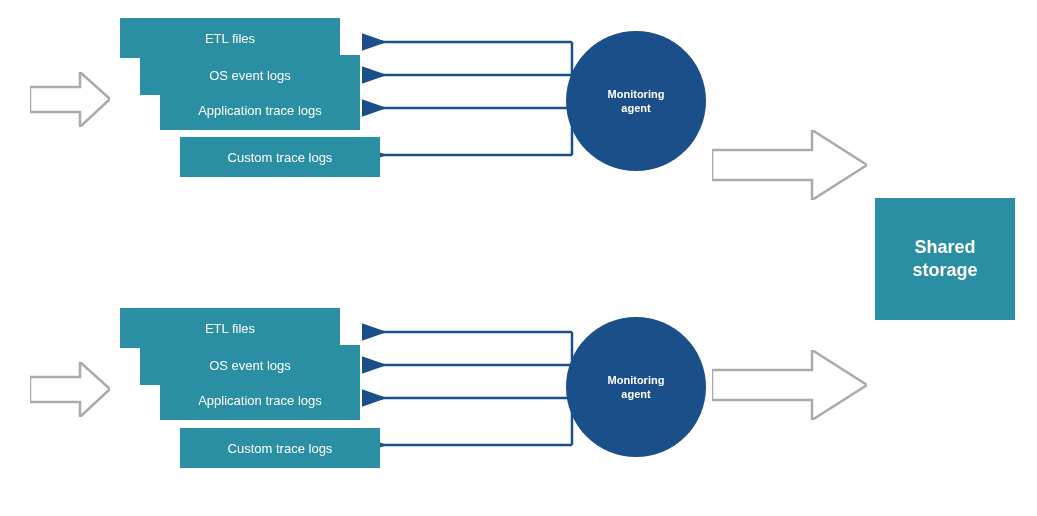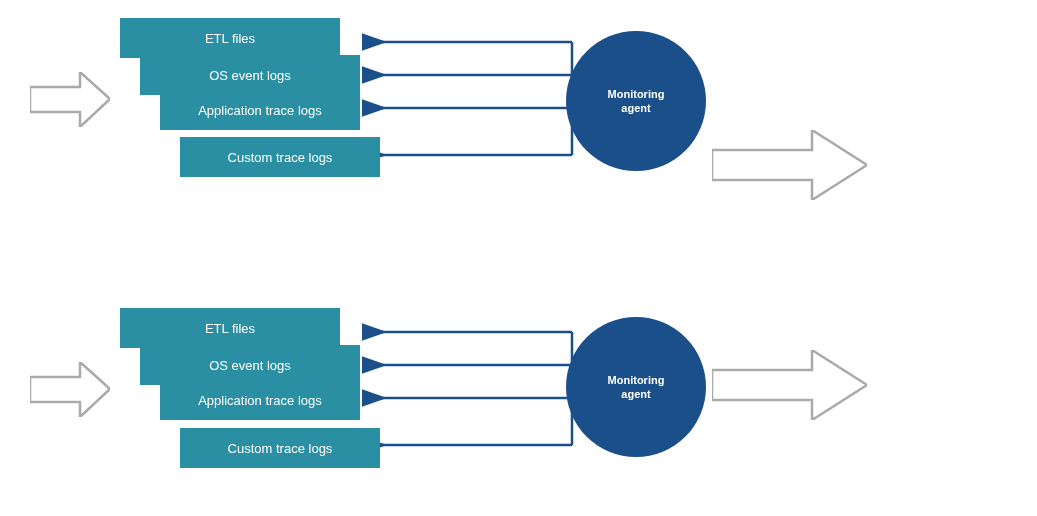--- a/index.html
+++ b/index.html
@@ -159,14 +159,17 @@
   </div>
 
   <div class="agent-circle" style="left:566px; top:317px; width:140px; height:140px;">
     <span>Monitoring<br>agent</span>
   </div>
 
   <svg style="position:absolute; left:712px; top:350px; width:155px; height:70px;">
     <polygon points="0,20 100,20 100,0 155,35 100,70 100,50 0,50" fill="none" stroke="#aaa" stroke-width="2.5"></polygon>
   </svg>
 
+  <div class="shared-storage" style="left:875px; top:198px; width:140px; height:122px;">
+    <span>Shared<br>storage</span>
+  </div>
 
 </div>
 
 </body></html>

